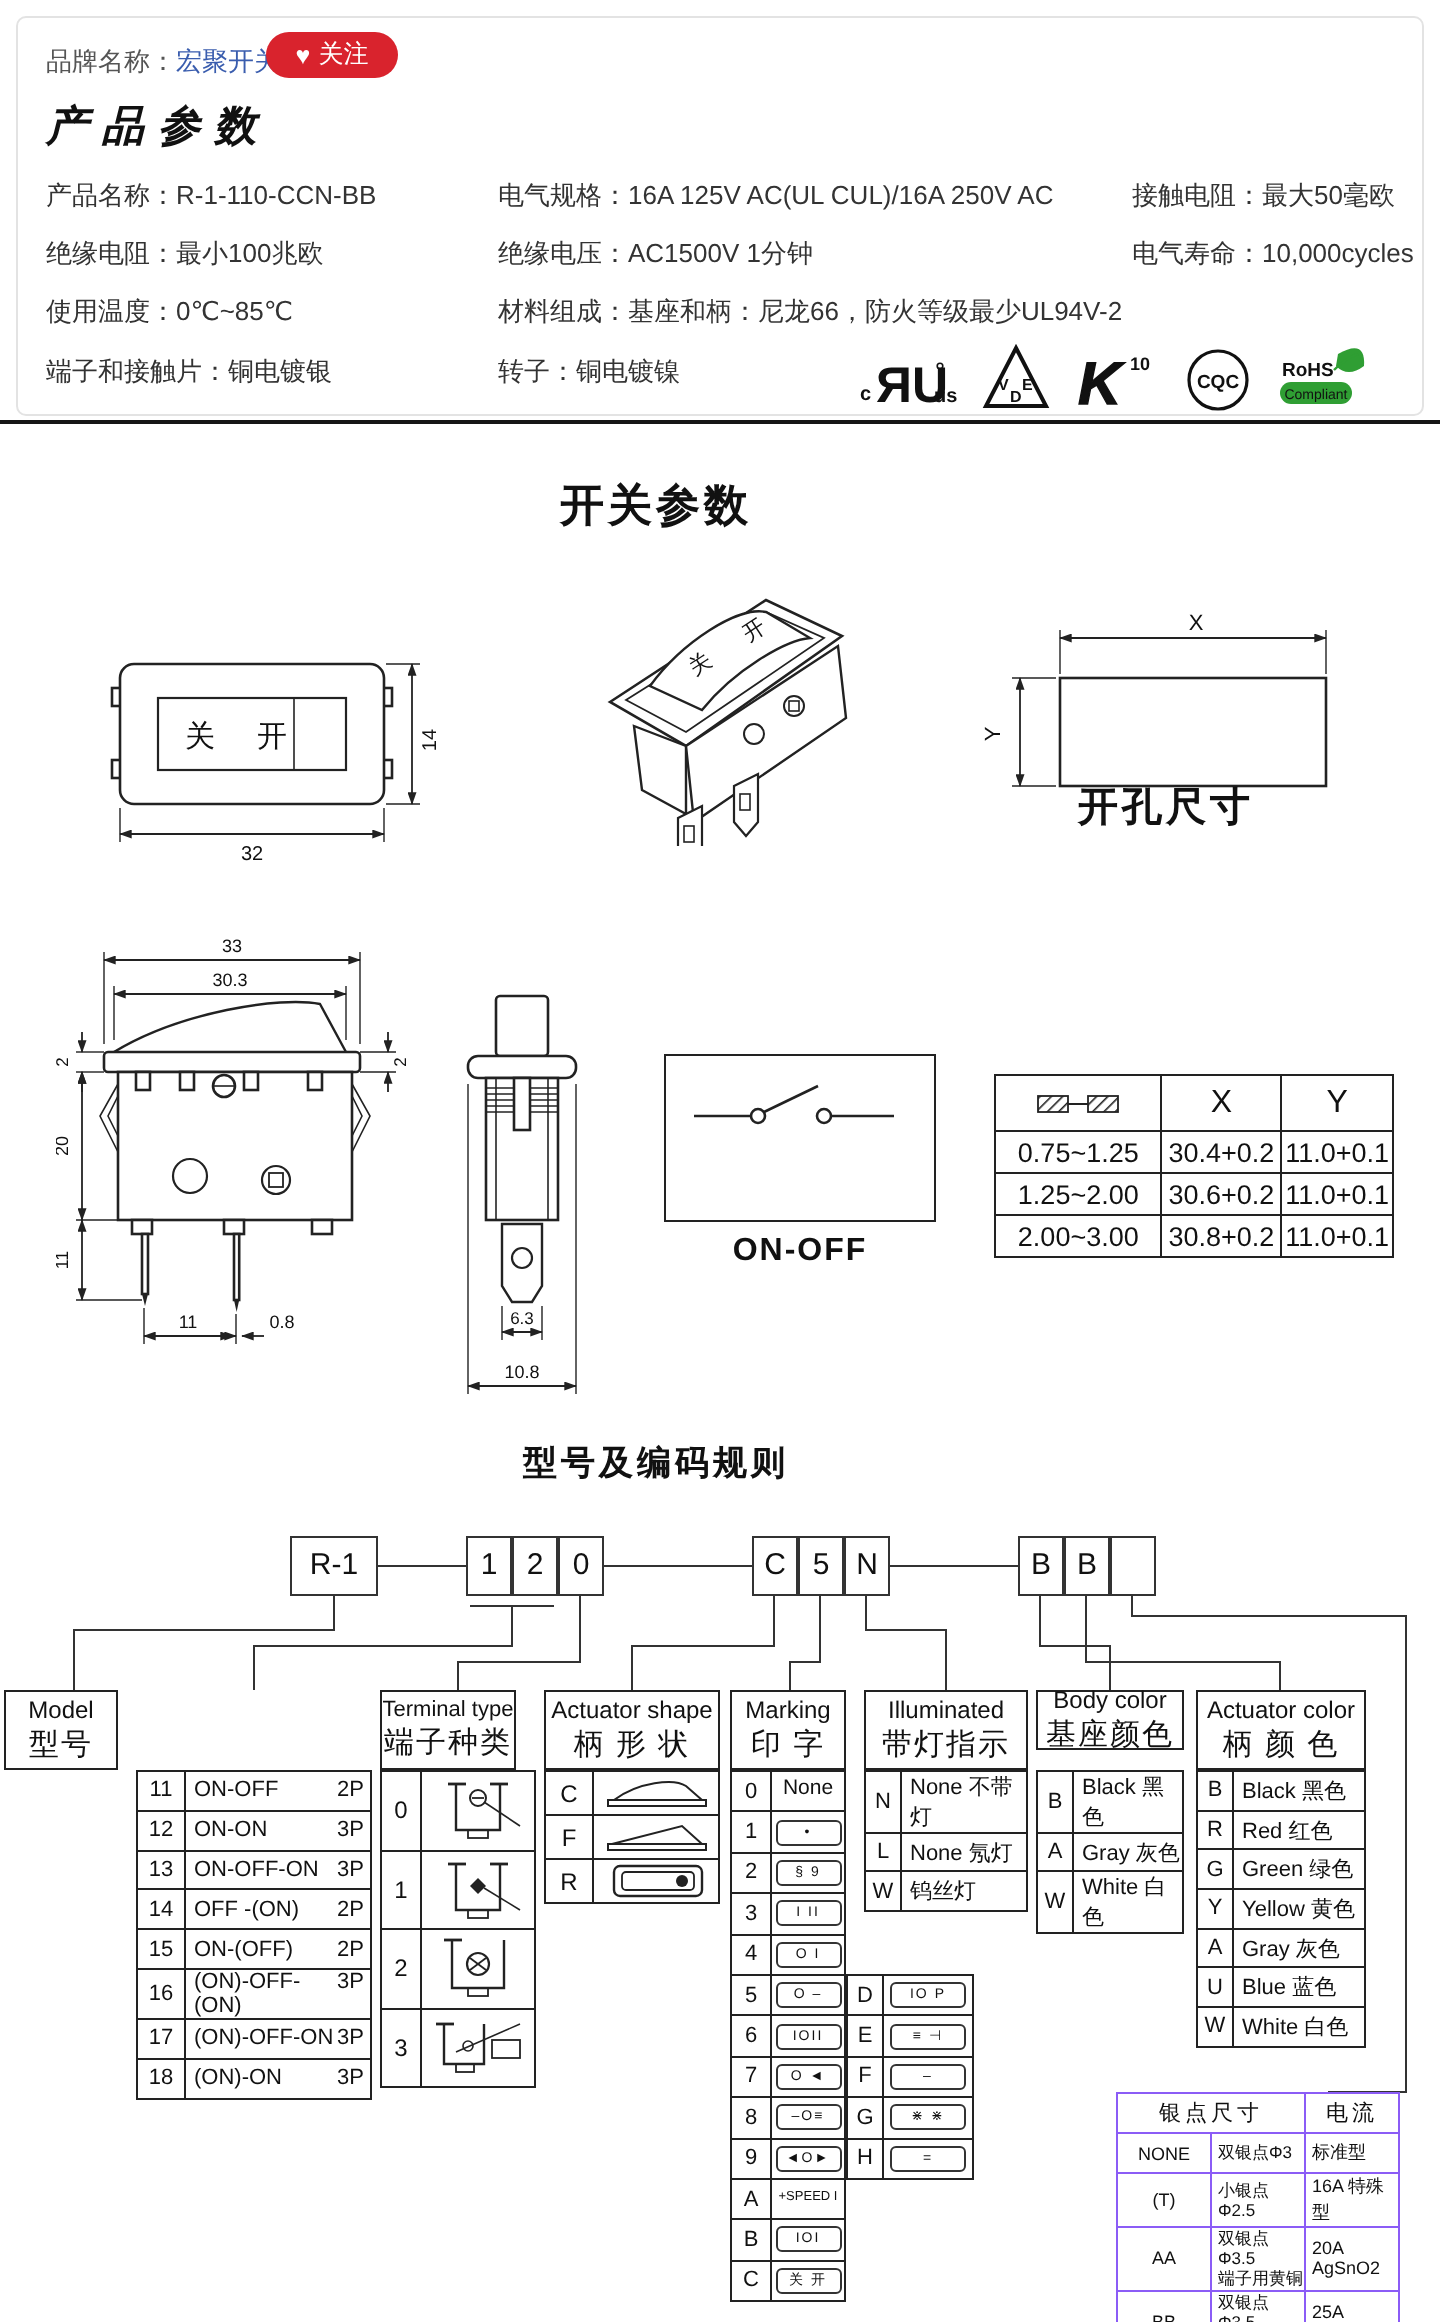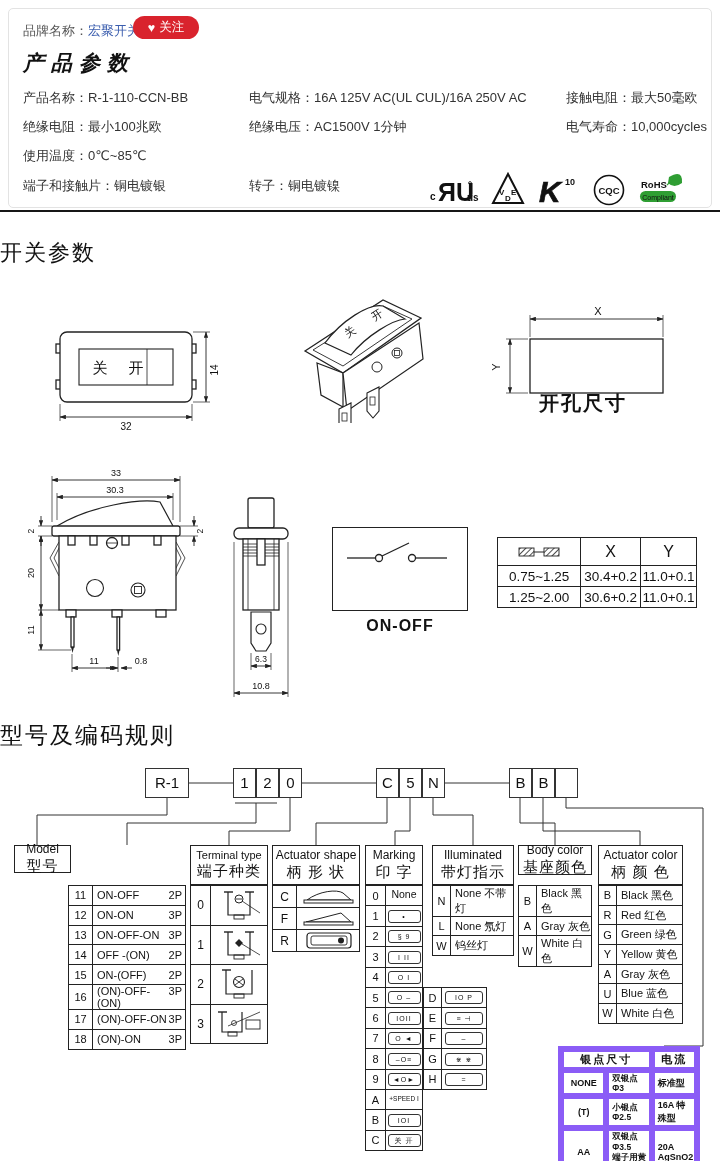--- a/index.html
+++ b/index.html
@@ -15,21 +15,21 @@
 .brandrow{left:14px;top:13px;font-size:13px;color:#555;white-space:nowrap}
 .brand-name{color:var(--link-blue);cursor:pointer}
 .follow-btn{left:124px;top:7px;width:66px;height:23px;border-radius:12px;background:var(--accent-red);
   color:#fff;font-size:12.5px;display:flex;align-items:center;justify-content:center;gap:4px;border:none;cursor:pointer}
 .ptitle{left:14px;top:40px;font-family:"DejaVu Serif","Liberation Serif",serif;font-style:italic;font-weight:bold;
   font-size:21px;letter-spacing:7px}
 .param{font-size:13px;color:#333;white-space:nowrap}
 
 
 .sep{left:0;top:210px;width:720px;height:2px;background:#161616}
-.h1{left:0;width:656px;text-align:left;font-size:22px;font-weight:normal;letter-spacing:2px}
+.h1{left:0;width:656px;text-align:center;font-size:22px;font-weight:bold;letter-spacing:2px}
 
 
 .outline{fill:#fff;stroke:#222;stroke-width:1.3}
 .thin{fill:none;stroke:#222;stroke-width:0.8}
 .dimline{stroke:#222;stroke-width:0.9;fill:none}
 .extline{stroke:#222;stroke-width:0.7;fill:none}
 .cutlabel{font-size:20px;font-weight:bold;letter-spacing:2px;text-align:center}
 .fbox{border:1.5px solid #222;background:#fff}
 .fbox .ft{height:26px;border-bottom:1.5px solid #222;text-align:center;font-size:14px;letter-spacing:4px;line-height:26px}
 .onoff{font-size:16px;font-weight:bold;text-align:center;letter-spacing:1px}
@@ -62,21 +62,21 @@
 .mk .i{text-align:center}
 .mk-box{display:inline-block;min-width:33px;height:13px;line-height:11px;border:1px solid #333;border-radius:3px;
   font-size:7px;letter-spacing:1px;padding:0 2px;vertical-align:middle}
 #mk-table tr:nth-of-type(1) .mk-box{border:none;font-size:10.5px;letter-spacing:0}
 #mk-table tr:nth-of-type(11) .mk-box{border:none;font-size:6.5px;letter-spacing:0}
 .cl td{height:19.4px;font-size:11px}
 .cl .c{width:18px;text-align:center}
 .cl .l{padding-left:4px}
 .cl2 td{height:19.7px}
 table.sv{border-collapse:collapse;background:#fff;table-layout:fixed}
-.sv td,.sv th{border:6px solid #8b5cf6;vertical-align:middle;font-weight:bold}
+.sv td,.sv th{border:1px solid #8b5cf6;vertical-align:middle;font-weight:normal}
 .sv th{height:20px;font-size:11px;letter-spacing:2px}
 .sv .k{width:30px;text-align:center;font-size:9px}
 .sv .m{width:64px;font-size:8.5px;padding-left:3px;white-space:pre-line;line-height:1.2}
 .sv .a{width:48px;font-size:9px;padding-left:3px}
 .sv tr.r1 td{height:20px}.sv tr.r2 td{height:22px}.sv tr.r3 td,.sv tr.r4 td{height:26px}
 
 
 .cert{display:flex;align-items:flex-end}
 </style>
 </head>
@@ -106,20 +106,21 @@
     </div>
     <div class="abs ptitle">产品参数</div>
 
     <div class="abs param" style="left:14px;top:80px">产品名称：R-1-110-CCN-BB</div>
     <div class="abs param" style="left:240px;top:80px">电气规格：16A  125V  AC(UL CUL)/16A 250V  AC</div>
     <div class="abs param" style="left:557px;top:80px">接触电阻：最大50毫欧</div>
     <div class="abs param" style="left:14px;top:109px">绝缘电阻：最小100兆欧</div>
     <div class="abs param" style="left:240px;top:109px">绝缘电压：AC1500V 1分钟</div>
     <div class="abs param" style="left:557px;top:109px">电气寿命：10,000cycles</div>
     <div class="abs param" style="left:14px;top:138px">使用温度：0℃~85℃</div>
+    <div class="abs param" style="left:240px;top:138px">材料组成：基座和柄：尼龙66，防火等级最少UL94V-2</div>
     <div class="abs param" style="left:14px;top:168px">端子和接触片：铜电镀银</div>
     <div class="abs param" style="left:240px;top:168px">转子：铜电镀镍</div>
 
     <div class="abs cert" style="left:420px;top:160px;gap:12px">
       <svg width="50" height="36" viewBox="0 0 50 36">
         <text x="1" y="29" font-size="10" font-weight="bold">c</text>
         <text x="9" y="30" font-size="25" font-weight="bold">ЯU</text>
         <circle cx="41" cy="12" r="1.4" fill="none" stroke="#111" stroke-width="0.8"></circle>
         <text x="38" y="30" font-size="10" font-weight="bold">us</text>
       </svg>
@@ -314,24 +315,29 @@
           <td>30.4+0.2</td>
           <td>11.0+0.1</td>
         </tr>
 
         <tr>
           <td>1.25~2.00</td>
           <td>30.6+0.2</td>
           <td>11.0+0.1</td>
         </tr>
 
+        <tr>
+          <td>2.00~3.00</td>
+          <td>30.8+0.2</td>
+          <td>11.0+0.1</td>
+        </tr>
       </tbody>
   </table>
 
-  <div class="abs h1" style="top:720px;font-size:23px">型号及编码规则</div>
+  <div class="abs h1" style="top:720px;font-size:17px">型号及编码规则</div>
 
   <svg class="abs" style="left:0;top:765px;pointer-events:none" width="720" height="300" viewBox="0 0 720 300">
     <g fill="none" stroke="#333" stroke-width="1">
       <path d="M189,18 H233 M302,18 H376 M445,18 H509"></path>
       <path d="M167,33 V50 H37 V80"></path>
       <path d="M235,38 H277 M256,38 V58 H127 V80"></path>
       <path d="M290,33 V66 H229 V80"></path>
       <path d="M387,33 V58 H316 V80"></path>
       <path d="M410,33 V66 H395 V80"></path>
       <path d="M433,33 V50 H473 V80"></path>
@@ -345,21 +351,21 @@
   <div class="abs codebox" style="left:233px;width:23px">1</div>
   <div class="abs codebox" style="left:256px;width:23px">2</div>
   <div class="abs codebox" style="left:279px;width:23px">0</div>
   <div class="abs codebox" style="left:376px;width:23px">C</div>
   <div class="abs codebox" style="left:399px;width:23px">5</div>
   <div class="abs codebox" style="left:422px;width:23px">N</div>
   <div class="abs codebox" style="left:509px;width:23px">B</div>
   <div class="abs codebox" style="left:532px;width:23px">B</div>
   <div class="abs codebox" style="left:555px;width:23px"></div>
 
-  <div class="abs colhead" style="left:14px;top:845px;width:57px;height:28px">
+  <div class="abs colhead" style="left:2px;top:845px;width:57px;height:40px">
     <span class="en">Model</span>
     <span class="cn">型号</span>
   </div>
 
   <table class="abs tt fn" style="left:68px;top:885px;width:118px">
     <tbody>
 
         <tr>
           <td class="c">11</td>
           <td class="rest"><span class="pole">2P</span><span>ON-OFF</span></td>
@@ -395,21 +401,21 @@
           <td class="rest"><span class="pole">3P</span><span>(ON)-OFF-ON</span></td>
         </tr>
 
         <tr>
           <td class="c">18</td>
           <td class="rest"><span class="pole">3P</span><span>(ON)-ON</span></td>
         </tr>
       </tbody>
   </table>
 
-  <div class="abs colhead" style="left:190px;top:845px;width:78px;height:40px">
+  <div class="abs colhead" style="left:190px;top:845px;width:68px;height:40px">
     <span class="en" style="font-size:11px">Terminal type</span>
     <span class="cn">端子种类</span>
   </div>
   <table class="abs tt tm" style="left:190px;top:885px;width:78px">
     <tbody>
       <tr>
         <td class="c">0</td>
         <td class="i">
           <svg width="54" height="36" viewBox="0 0 54 36" style="margin:0 auto">
             <polyline points="16,5 16,28 38,28 38,5" fill="none" stroke="#222" stroke-width="1.2"></polyline>

